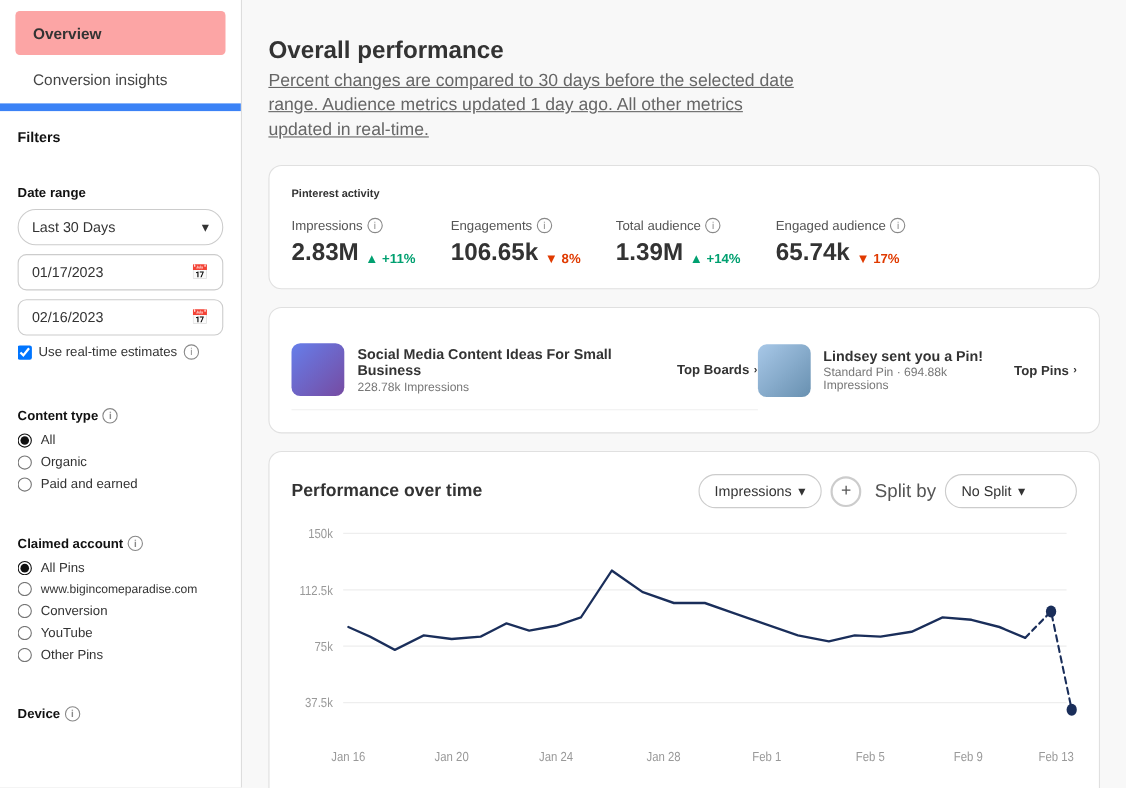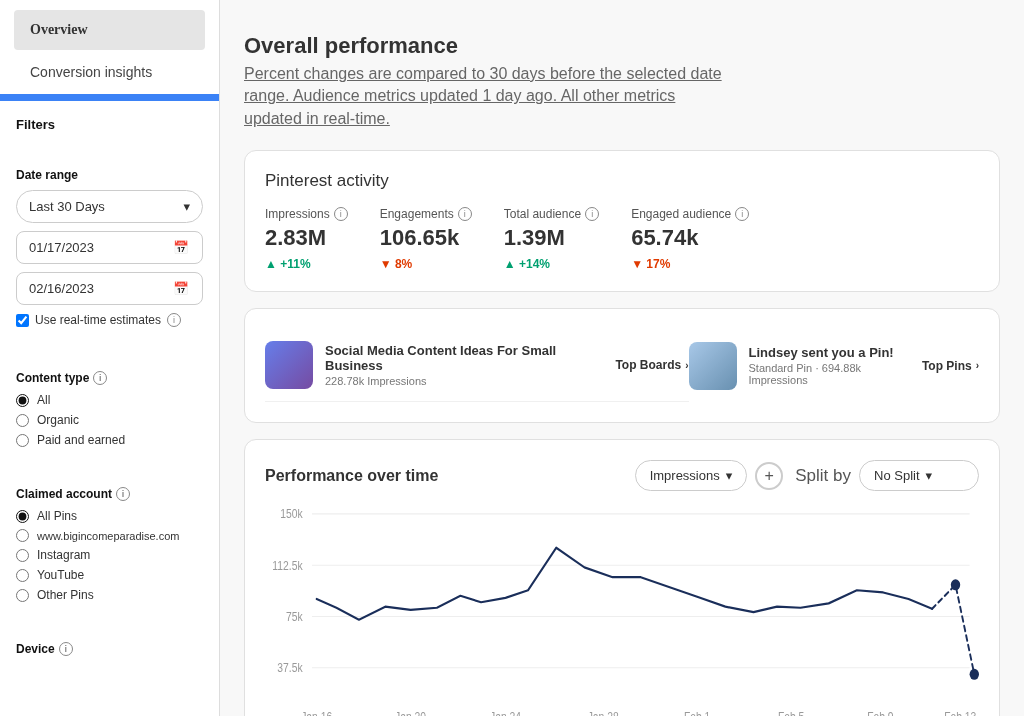--- a/index.html
+++ b/index.html
@@ -1,21 +1,21 @@
 <!DOCTYPE html>
 <html><head>
   <meta charset="utf-8">
   <style>
     * { box-sizing: border-box; margin: 0; padding: 0; }
     body { font-family: -apple-system, BlinkMacSystemFont, 'Segoe UI', sans-serif; background: #f0f0f0; display: flex; height: 716px; width: 1024px; overflow: hidden; font-size: 13px; color: #333; }
 
     
     .sidebar { width: 220px; background: #fff; border-right: 1px solid #ddd; display: flex; flex-direction: column; flex-shrink: 0; overflow-y: auto; }
     .sidebar-nav-item { padding: 12px 16px; cursor: pointer; font-size: 14px; }
-    .sidebar-nav-item.active { background: #e5e5e5; font-weight: 600; border-radius: 4px; margin: 2px 6px; font-family: Liberation Serif, serif; }
+    .sidebar-nav-item.active { background: #fca5a5; font-weight: 600; border-radius: 4px; margin: 2px 6px; }
     .sidebar-nav-item:not(.active) { color: #444; margin: 2px 6px; }
     .sidebar-section-label { padding: 16px 16px 8px; font-size: 13px; font-weight: 700; color: #111; border-top: 7px solid #3b82f6; }
     .sidebar-filter-group { padding: 0 16px 12px; }
     .sidebar-filter-group label { font-size: 12px; font-weight: 600; color: #111; display: flex; align-items: flex-start; gap: 4px; margin-bottom: 8px; margin-top: 28px; }
     .info-icon { display: inline-flex; align-items: center; justify-content: center; width: 14px; height: 14px; border: 1px solid #888; border-radius: 50%; font-size: 9px; color: #888; cursor: pointer; }
     .dropdown-select { width: 100%; border: 1px solid #ccc; border-radius: 20px; padding: 8px 12px; font-size: 13px; display: flex; align-items: center; justify-content: space-between; cursor: pointer; background: #fff; margin-bottom: 8px; }
     .date-input { width: 100%; border: 1px solid #ccc; border-radius: 8px; padding: 8px 12px; font-size: 13px; display: flex; align-items: center; justify-content: space-between; margin-bottom: 8px; cursor: pointer; }
     .checkbox-row { display: flex; align-items: center; gap: 6px; margin-bottom: 4px; font-size: 12px; }
     .checkbox-row input[type="checkbox"] { width: 13px; height: 13px; }
     .radio-group { display: flex; flex-direction: column; gap: 6px; }
@@ -23,25 +23,25 @@
     .radio-row input[type="radio"] { accent-color: #111; }
     .radio-row.small-text { font-size: 11px; }
 
     
     .main { flex: 1; overflow-y: auto; background: #f8f8f8; padding: 20px 24px; }
     .page-title { font-size: 22px; font-weight: 700; margin-bottom: 4px; margin-top: 13px; }
     .page-subtitle { font-size: 16px; color: #666; margin-bottom: 20px; max-width: 480px; line-height: 1.4; text-decoration: underline; }
 
     
     .card { background: #fff; border: 1px solid #e0e0e0; border-radius: 12px; padding: 20px; margin-bottom: 16px; }
-    .card-title { font-size: 17px; font-weight: 400; margin-bottom: 16px; }
+    .card-title { font-size: 10px; font-weight: 700; margin-bottom: 16px; }
     .metrics-row { display: flex; gap: 32px; }
     .metric-item { display: flex; flex-direction: column; }
     .metric-label { font-size: 12px; color: #555; display: flex; align-items: center; gap: 4px; margin-bottom: 4px; }
-    .metric-value { font-size: 22px; font-weight: 700; display: flex; align-items: flex-start; gap: 6px; flex-direction: column; }
+    .metric-value { font-size: 22px; font-weight: 700; display: flex; align-items: flex-end; gap: 6px; }
     .trend-up { color: #00a070; font-size: 12px; font-weight: 600; }
     .trend-down { color: #e03a00; font-size: 12px; font-weight: 600; }
 
     
     .pin-list { display: flex; flex-direction: row; gap: 0; }
     .pin-item { display: flex; align-items: center; padding: 12px 0; border-bottom: 1px solid #f0f0f0; }
     .pin-item:last-child { border-bottom: none; }
     .pin-thumb { width: 48px; height: 48px; border-radius: 8px; background: #ccc; margin-right: 12px; flex-shrink: 0; object-fit: cover; overflow: hidden; }
     .pin-thumb-social { background: linear-gradient(135deg, #667eea, #764ba2); }
     .pin-thumb-blue { background: linear-gradient(135deg, #a8c8e8, #6890b0); }
@@ -144,21 +144,21 @@
       <div class="radio-row">
         <input type="radio" name="claimed" checked="" style="">
         <span>All Pins</span>
       </div>
       <div class="radio-row small-text">
         <input type="radio" name="claimed" style="">
         <span>www.bigincomeparadise.com</span>
       </div>
       <div class="radio-row">
         <input type="radio" name="claimed" style="">
-        <span>Instagram</span>
+        <span>Conversion</span>
       </div>
       <div class="radio-row">
         <input type="radio" name="claimed" style="">
         <span>YouTube</span>
       </div>
       <div class="radio-row">
         <input type="radio" name="claimed" style="">
         <span>Other Pins</span>
       </div>
     </div>

